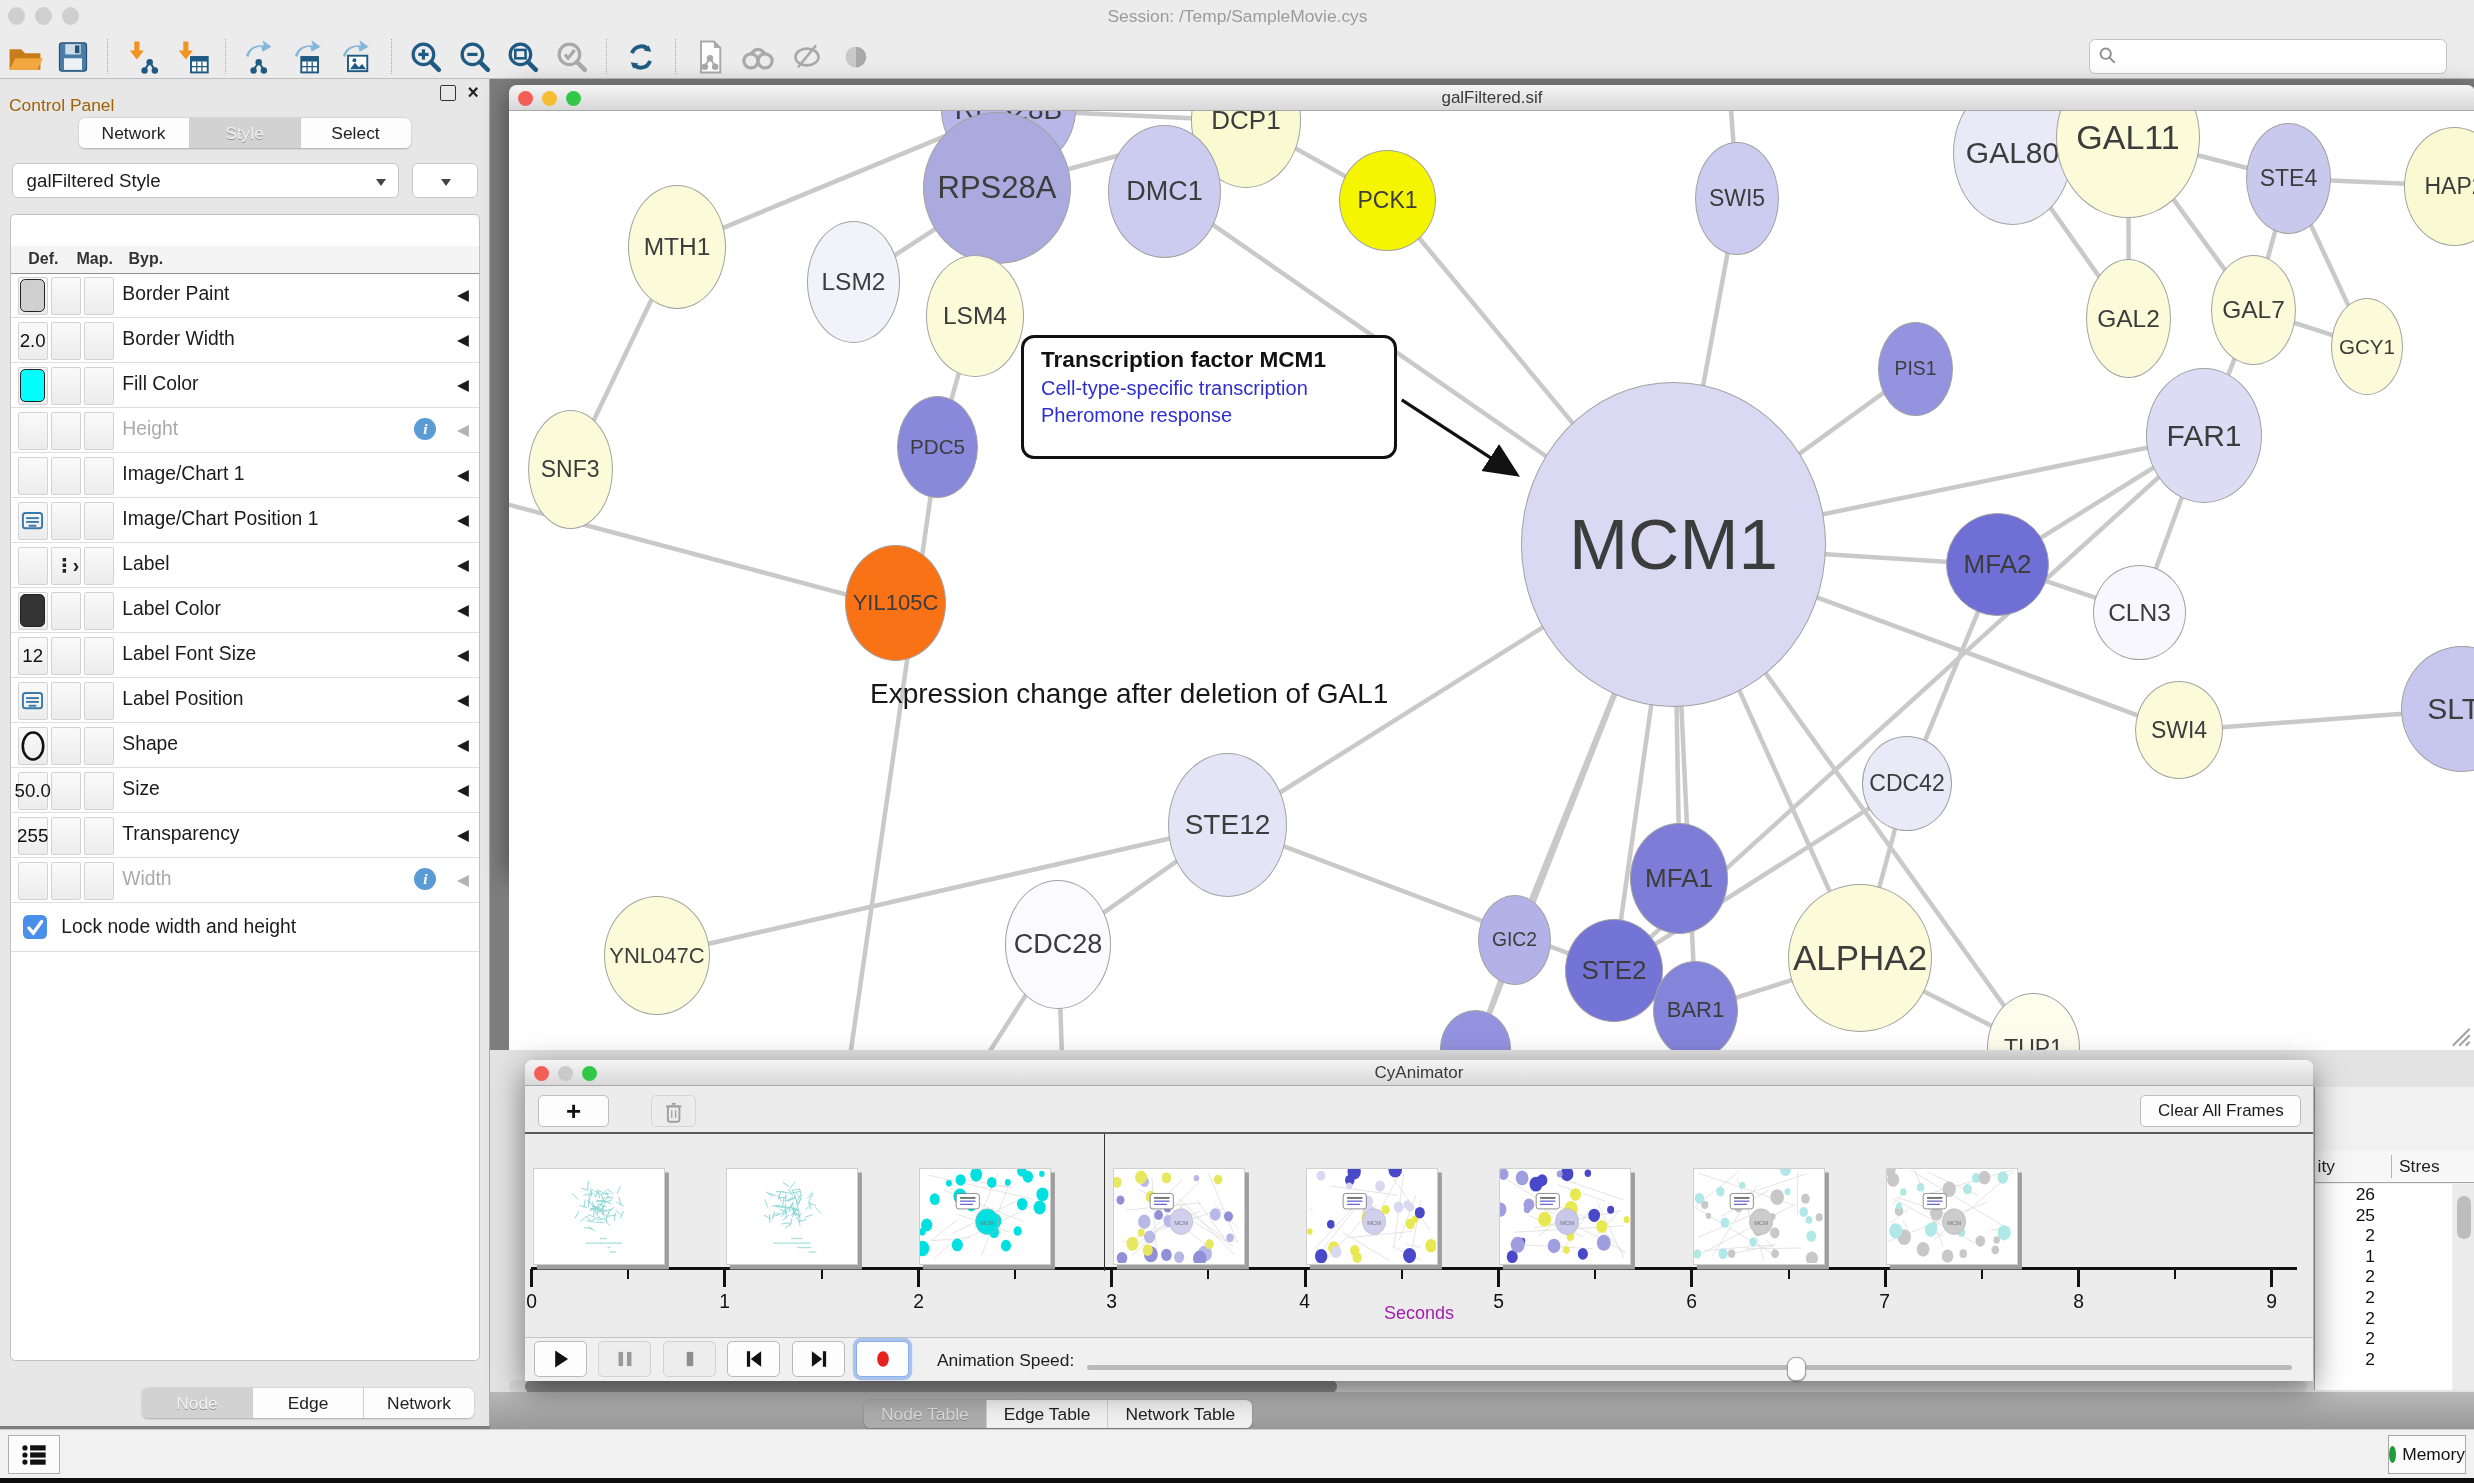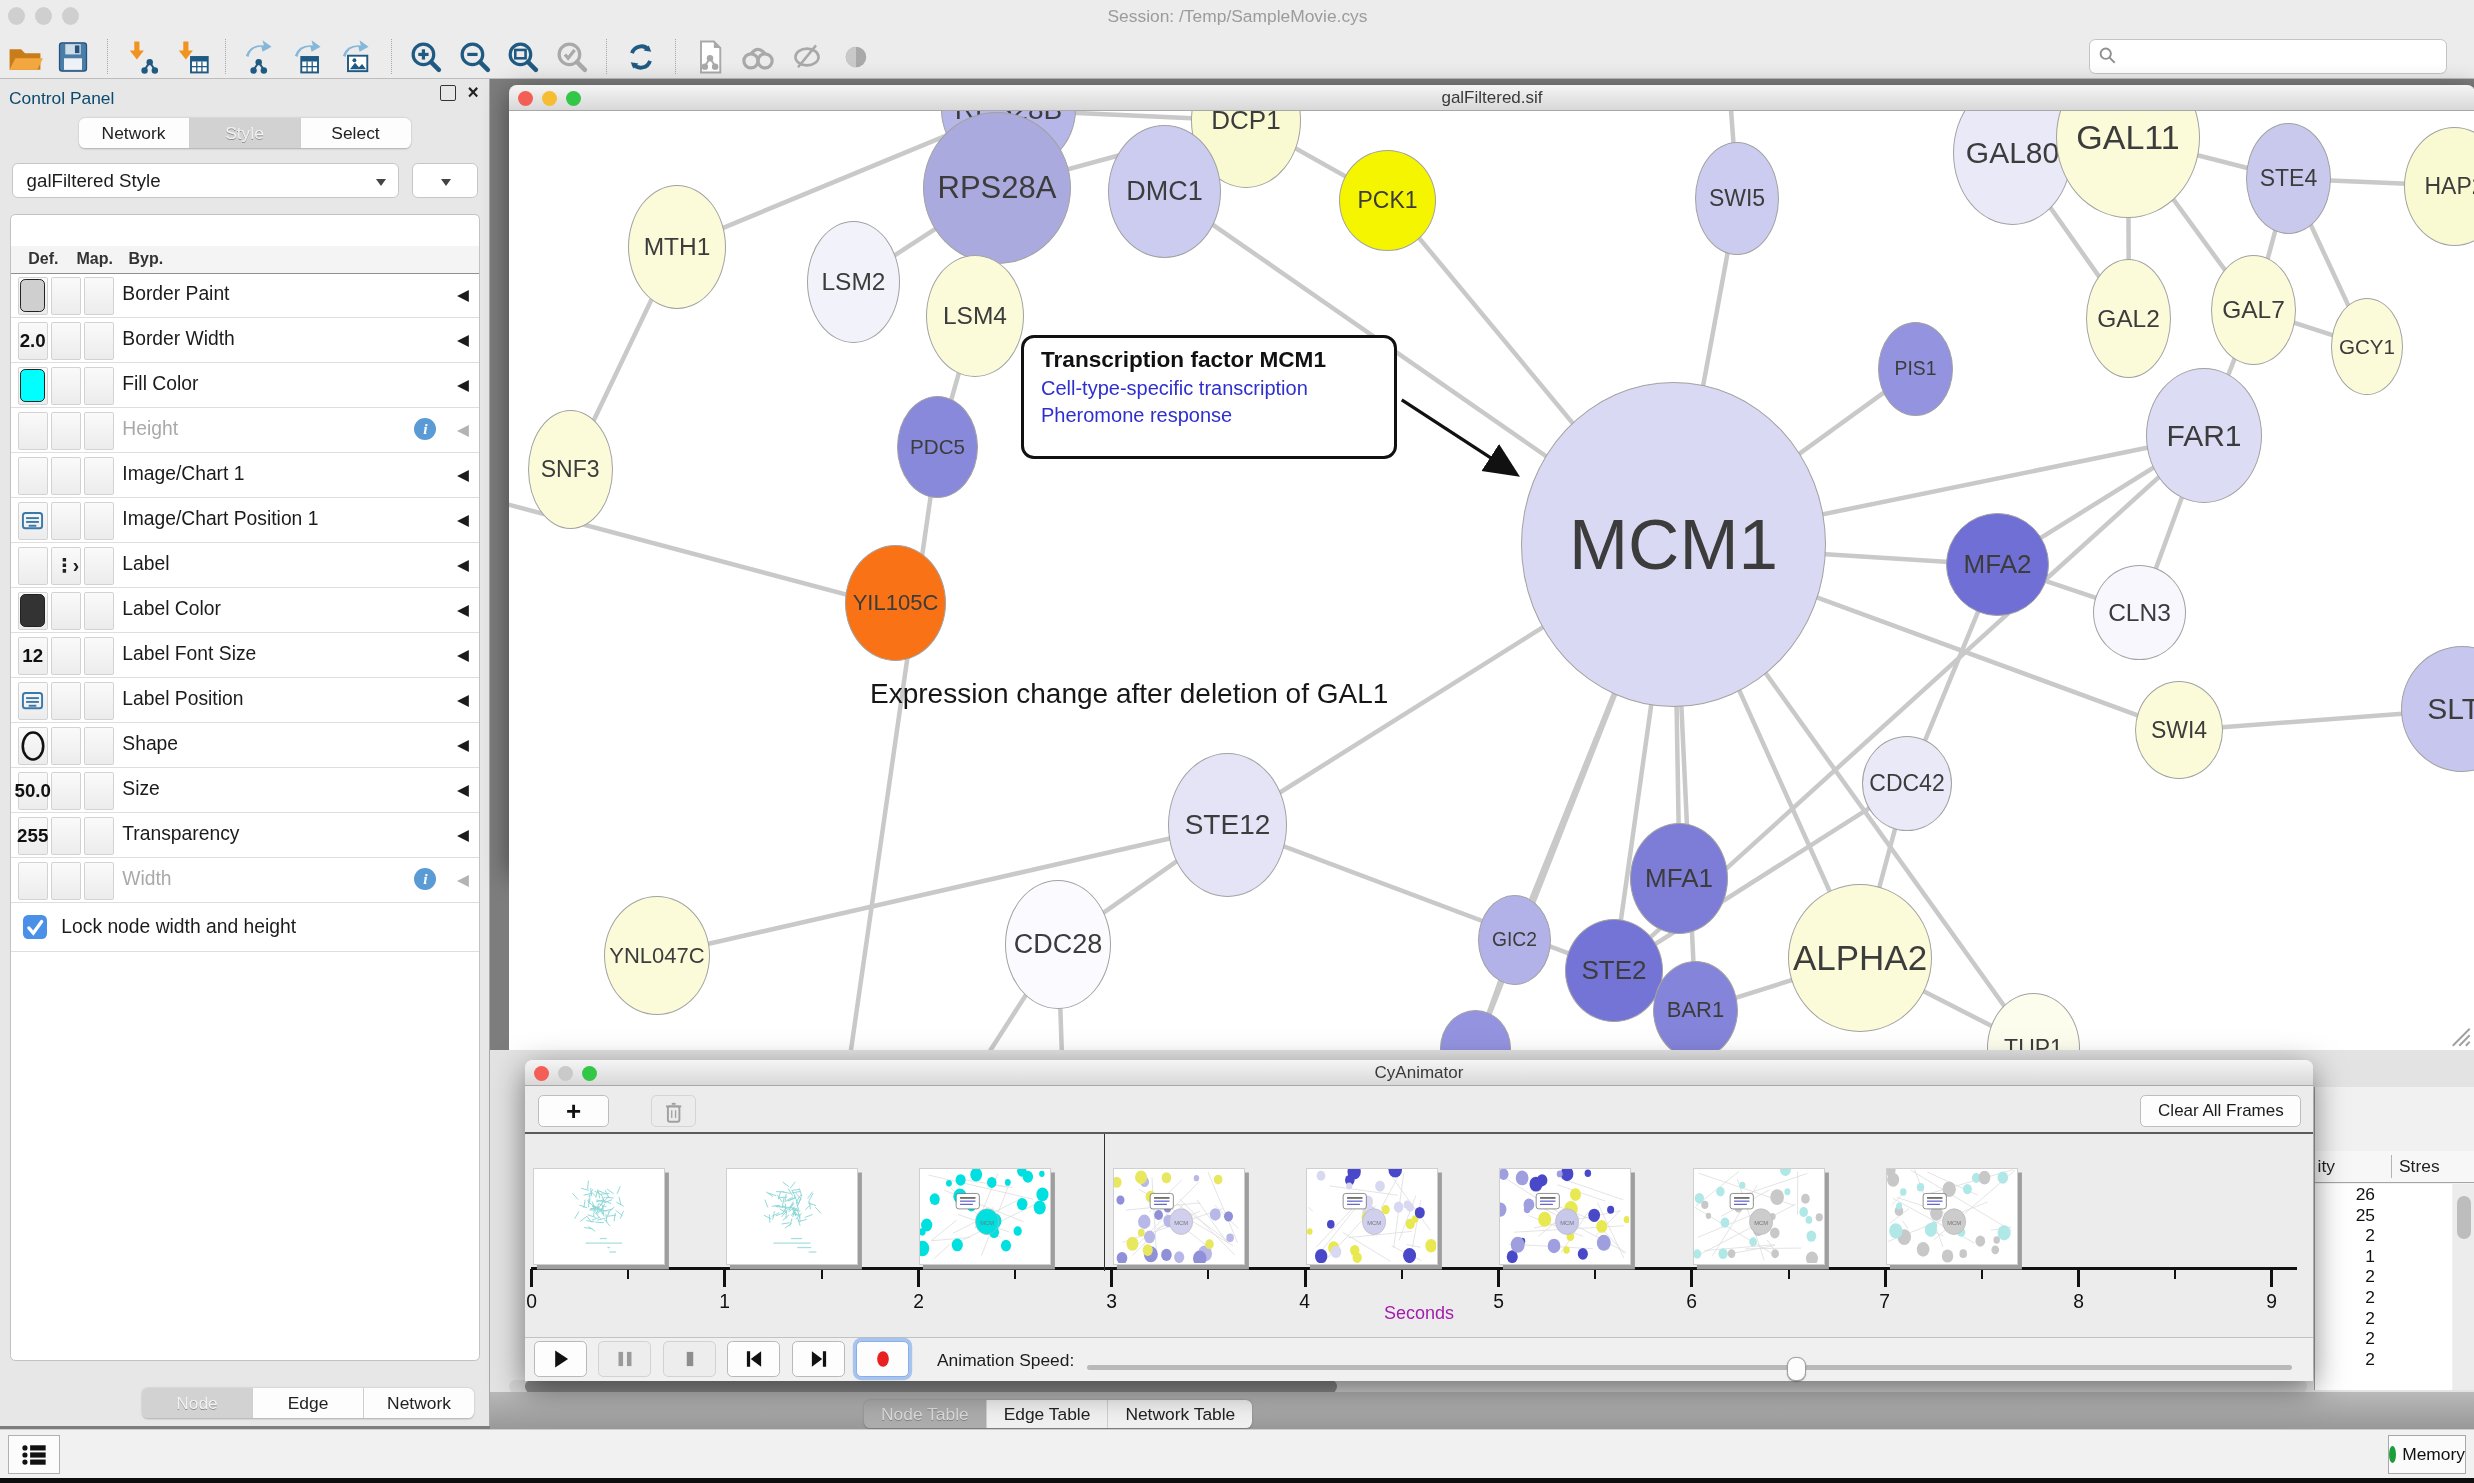--- a/index.html
+++ b/index.html
@@ -19,21 +19,21 @@
   .app-toolbar{position:absolute;left:0;top:34px;width:2475px;height:44px;background:#ececec;border-bottom:0.6px solid #bdbdbd;}
   #toolbar-icons{position:absolute;left:6.4px;top:2.6px;height:40px;display:flex;align-items:center;gap:11.6px;}
   .tb-btn{width:37px;height:37px;display:flex;align-items:center;justify-content:center;border-radius:5.2px;}
   .tb-sep{width:0;height:35px;border-left:1.3px dotted #a6a6a6;margin:0 3.9px;}
   .search-box{position:absolute;right:28px;top:4.5px;width:358px;height:35px;background:#fff;border:1.3px solid #c3c3c3;border-radius:6.4px;display:flex;align-items:center;padding-left:7.7px;box-sizing:border-box;}
   .search-box input{border:none;outline:none;font-size:17px;flex:1;background:transparent;margin-left:5.2px;font-family:inherit;}
 
   
   .control-panel{position:absolute;left:0;top:79px;width:490px;height:1347px;background:#e7e7e7;border-right:1.3px solid #a8a8a8;box-sizing:border-box;}
   .cp-header{position:absolute;left:0;top:0;width:100%;height:30px;}
-  .cp-title{position:absolute;left:9px;top:9px;font-size:17.4px;color:#0c4a6e;}
+  .cp-title{position:absolute;left:9px;top:16px;font-size:17.4px;color:#a16207;}
   .cp-winbtns{position:absolute;right:10.3px;top:6.4px;display:flex;gap:11.6px;align-items:center;}
   .float-icon{width:14px;height:14px;border:1.9px solid #333;border-radius:1.9px;}
   .close-icon{font-size:19.3px;font-weight:bold;color:#222;line-height:14px;}
   .seg-tabs{position:absolute;display:flex;border-radius:6.4px;box-shadow:0 0.6px 1.9px rgba(0,0,0,.25);overflow:hidden;}
   #cp-tabs{left:50%;transform:translateX(-50%);top:39px;}
   .seg-tab{min-width:76px;padding:0 17px;height:30px;line-height:30px;text-align:center;font-size:17.4px;background:#fdfdfd;color:#222;border-right:0.6px solid #cfcfcf;}
   .seg-tab:last-child{border-right:none;}
   .seg-tab.sel{background:#d2d2d2;color:#f2f2f2;text-shadow:0 0.6px 0.6px #8f8f8f;}
   .combo{position:absolute;left:11.6px;top:84px;width:387px;height:35px;background:#fff;border:1.3px solid #c6c6c6;border-radius:5.8px;box-sizing:border-box;}
   .combo-label{position:absolute;left:14px;top:6.4px;font-size:18.7px;color:#1c1c1c;}
@@ -49,21 +49,21 @@
   .pcols{position:absolute;left:0;top:31px;width:100%;height:27px;background:#f4f4f4;border-bottom:1.9px solid #8f8f8f;}
   .pcol{display:inline-block;font-size:16px;font-weight:bold;color:#333;margin-top:3.9px;}
   .pcol:nth-child(1){margin-left:17px;}
   .pcol:nth-child(2){margin-left:18px;}
   .pcol:nth-child(3){margin-left:15.5px;}
   #prop-rows{position:absolute;left:0;top:58px;width:100%;}
   .prow{position:relative;height:44px;border-bottom:0.6px solid #dedede;}
   .pcell{position:absolute;top:3.9px;width:28px;height:36px;background:linear-gradient(#fafafa,#ececec);border:0.6px solid #d2d2d2;border-radius:1.9px;display:flex;align-items:center;justify-content:center;}
   .pcell.c0{left:6.4px;} .pcell.c1{left:40px;} .pcell.c2{left:73px;}
   .swatch{width:23px;height:31px;border:1.3px solid #222;border-radius:5.2px;}
-  .pval{font-size:18.7px;font-weight:bold;color:#111;}
+  .pval{font-size:18.7px;font-weight:normal;color:#111;}
   .plabel{position:absolute;left:111px;top:10.3px;font-size:19.3px;color:#1b1b1b;}
   .prow.dis .plabel{color:#a9a9a9;}
   .parrow{position:absolute;right:10.3px;top:13px;font-size:15.5px;color:#1b1b1b;}
   .prow.dis .parrow{color:#b3b3b3;}
   .info-badge{position:absolute;right:43px;top:10.3px;width:22px;height:22px;border-radius:50%;background:#5b9bd5;color:#fff;font-size:15.5px;font-weight:bold;font-family:"Liberation Serif",serif;font-style:italic;text-align:center;line-height:22px;}
   .mapglyph{font-size:19.3px;font-weight:bold;color:#222;letter-spacing:-1.3px;}
   .lockrow{position:relative;height:48px;border-bottom:0.6px solid #dedede;}
   .checkbox{position:absolute;left:11.6px;top:11.6px;width:24.5px;height:24.5px;border-radius:5.2px;background:#4a90e8;}
   .locklabel{position:absolute;left:50px;top:13px;font-size:19.3px;color:#1b1b1b;}
   #cp-bottom-tabs{left:142px;top:1309px;}

